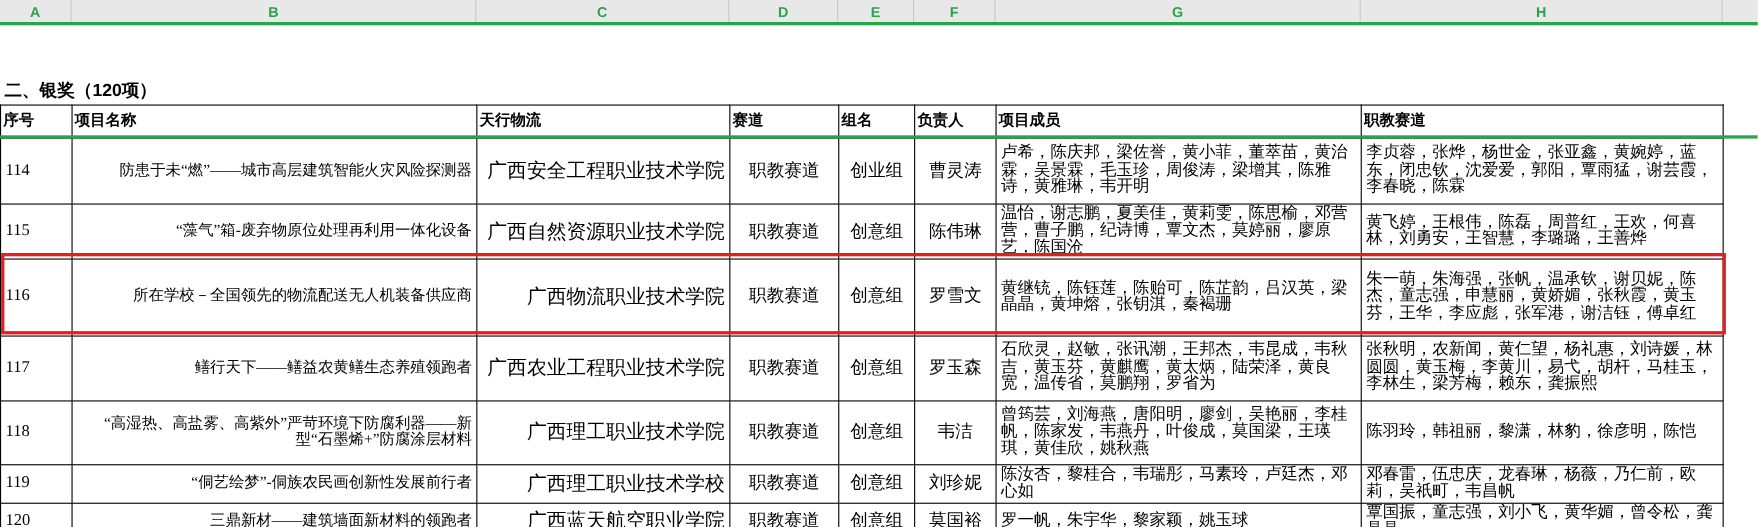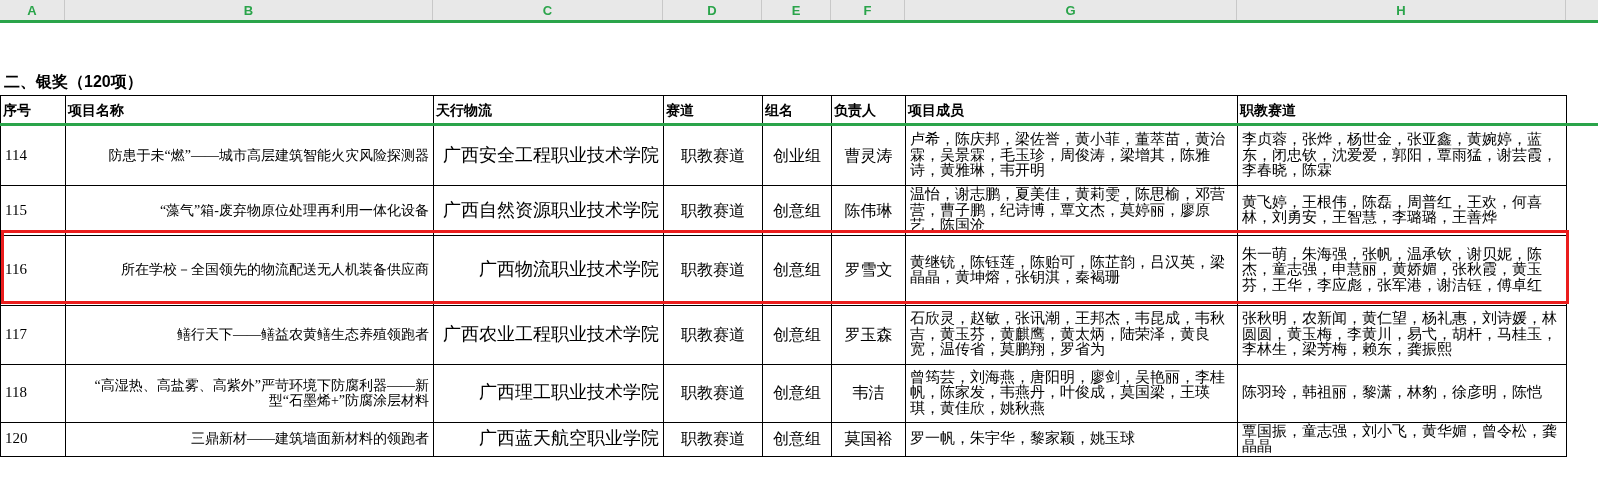--- a/index.html
+++ b/index.html
@@ -168,20 +168,30 @@
       <tr class="h118">
         <td class="c-no">118</td>
         <td class="c-project">“高湿热、高盐雾、高紫外”严苛环境下防腐利器——新型“石墨烯+”防腐涂层材料</td>
         <td class="c-school">广西理工职业技术学院</td>
         <td class="c-track">职教赛道</td>
         <td class="c-group">创意组</td>
         <td class="c-leader">韦洁</td>
         <td class="c-members">曾筠芸，刘海燕，唐阳明，廖剑，吴艳丽，李桂帆，陈家发，韦燕丹，叶俊成，莫国梁，王瑛琪，黄佳欣，姚秋燕</td>
         <td class="c-teachers">陈羽玲，韩祖丽，黎潇，林豹，徐彦明，陈恺</td>
       </tr>
+      <tr class="h119">
+        <td class="c-no">119</td>
+        <td class="c-project">“侗艺绘梦”-侗族农民画创新性发展前行者</td>
+        <td class="c-school">广西理工职业技术学校</td>
+        <td class="c-track">职教赛道</td>
+        <td class="c-group">创意组</td>
+        <td class="c-leader">刘珍妮</td>
+        <td class="c-members">陈汝杏，黎桂合，韦瑞彤，马素玲，卢廷杰，邓心如</td>
+        <td class="c-teachers">邓春雷，伍忠庆，龙春琳，杨薇，乃仁前，欧莉，吴祇町，韦昌帆</td>
+      </tr>
       <tr class="h120">
         <td class="c-no">120</td>
         <td class="c-project">三鼎新材——建筑墙面新材料的领跑者</td>
         <td class="c-school">广西蓝天航空职业学院</td>
         <td class="c-track">职教赛道</td>
         <td class="c-group">创意组</td>
         <td class="c-leader">莫国裕</td>
         <td class="c-members">罗一帆，朱宇华，黎家颖，姚玉球</td>
         <td class="c-teachers">覃国振，童志强，刘小飞，黄华媚，曾令松，龚晶晶</td>
       </tr>

